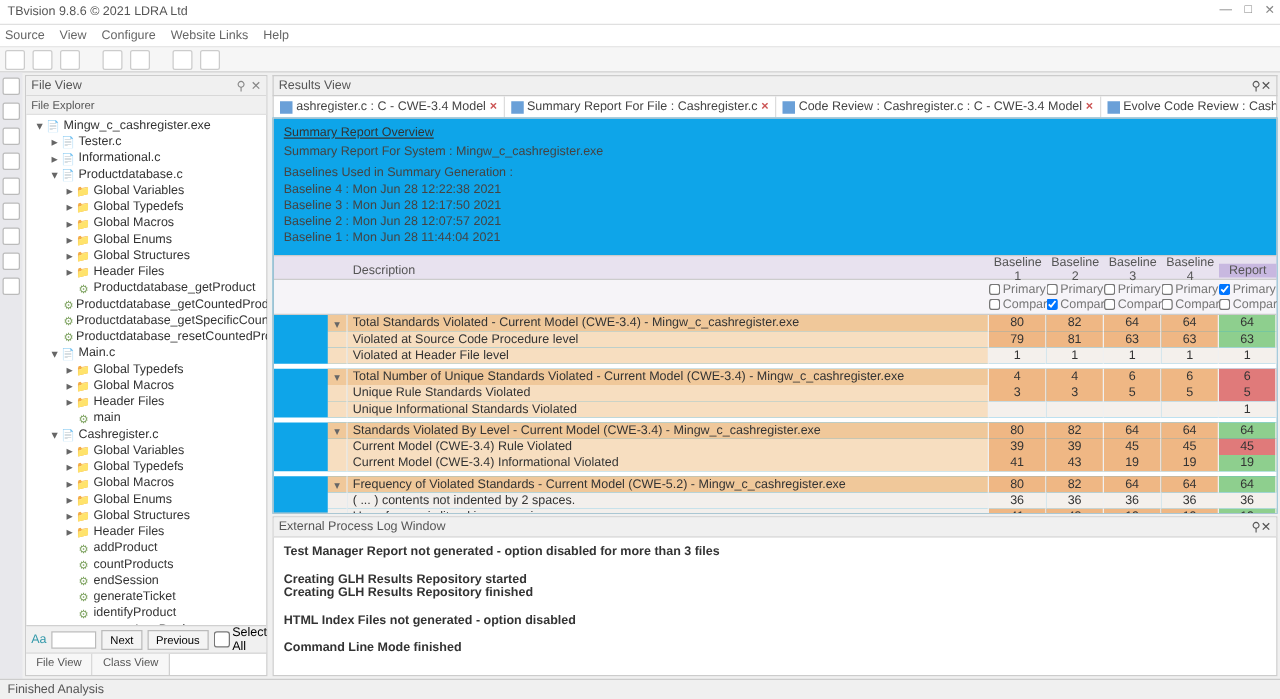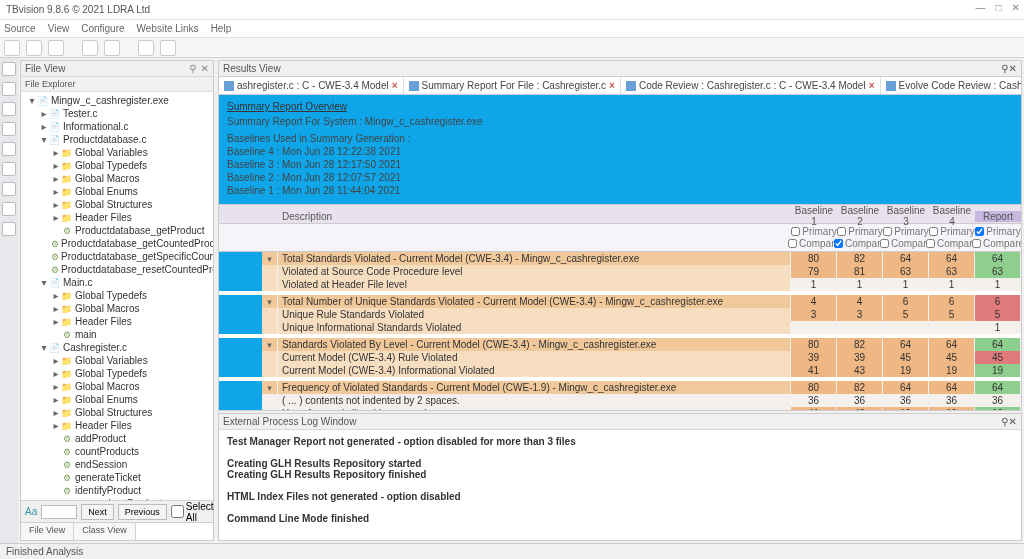--- a/index.html
+++ b/index.html
@@ -39,21 +39,21 @@
 .report { flex: 1; background: #0ea5e9; border: 1px solid #ccc; overflow: hidden; display: flex; flex-direction: column; }
 .report-top { padding: 6px 8px; color: #444; }
 .report-top .rtitle { text-decoration: underline; margin-bottom: 4px; color: #333; }
 .report-top .rline { margin-bottom: 2px; }
 .grid { flex: 1; overflow: auto; }
 .ghead, .grow { display: grid; grid-template-columns: 16px 1fr 46px 46px 46px 46px 46px; align-items: center; padding-left: 43px; }
 .ghead { background: #e8e2ef; height: 20px; font-size: 9px; color: #555; border-top: 1px solid #ccc; border-bottom: 1px solid #ccc; }
 .ghead > div { padding: 0 2px; text-align: center; }
 .ghead .gh-desc { text-align: left; padding-left: 4px; }
 .gfilter { display: grid; grid-template-columns: 16px 1fr 46px 46px 46px 46px 46px; height: 28px; background: #f6f4f8; border-bottom: 1px solid #ccc; }
-.gfilter .fc { display: flex; flex-direction: column; align-items: center; justify-content: center; font-size: 8px; color: #777; gap:1px; }
+.gfilter .fc { display: flex; flex-direction: column; align-items: flex-start; justify-content: center; font-size: 8px; color: #777; gap:1px; }
 .gfilter .fc label { display: flex; align-items: center; gap: 2px; }
 .gfilter input[type=checkbox] { width: 9px; height: 9px; }
 .grow { height: 13px; font-size: 9px; color: #333; }
 .grow > div { padding: 0 2px; text-align: center; height: 100%; display: flex; align-items: center; justify-content: center; border-right: 1px solid #f0f0f0; }
 .grow .dcell { justify-content: flex-start; padding-left: 4px; }
 .spacer-row { height: 4px; background: #fff; }
 .c-desc-orange { background: #f0c89a; }
 .c-desc-orange-l { background: #f7dec0; }
 .c-desc-pale { background: #f2efec; }
 .v-orange { background: #efb784; }
@@ -481,21 +481,21 @@
               <div class="dcell c-desc-orange-l">Current Model (CWE-3.4) Informational Violated</div>
               <div class="v-orange">41</div>
               <div class="v-orange">43</div>
               <div class="v-orange">19</div>
               <div class="v-orange">19</div>
               <div class="v-green">19</div>
             </div>
             <div class="spacer-row"></div>
             <div class="grow">
               <div class="collapse c-desc-orange">▾</div>
-              <div class="dcell c-desc-orange">Frequency of Violated Standards - Current Model (CWE-1.9) - Mingw_c_cashregister.exe</div>
+              <div class="dcell c-desc-orange">Frequency of Violated Standards - Current Model (CWE-5.2) - Mingw_c_cashregister.exe</div>
               <div class="v-orange">80</div>
               <div class="v-orange">82</div>
               <div class="v-orange">64</div>
               <div class="v-orange">64</div>
               <div class="v-green">64</div>
             </div>
             <div class="grow">
               <div class="collapse c-desc-pale"></div>
               <div class="dcell c-desc-pale">( ... ) contents not indented by 2 spaces.</div>
               <div class="v-neutral">36</div>

